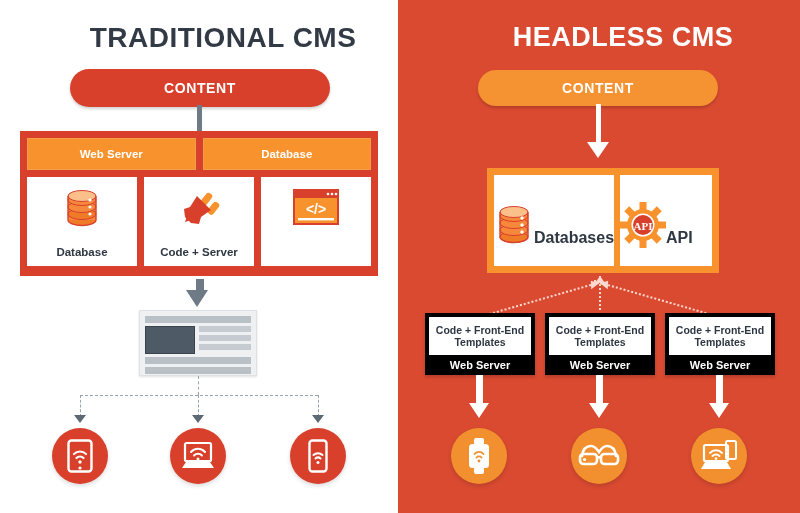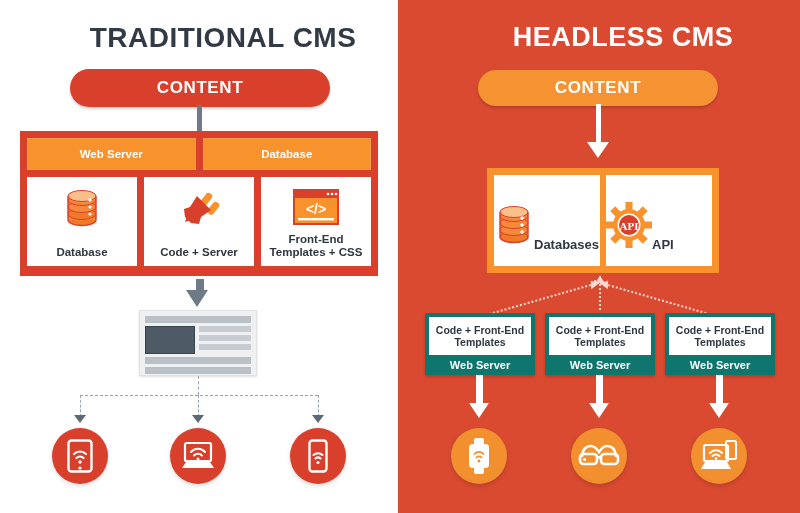--- a/index.html
+++ b/index.html
@@ -20,21 +20,21 @@
     position:absolute;width:100%;text-align:center;
     font-weight:bold;letter-spacing:.5px;
   }
   #title-left{top:22px;font-size:28px;color:#323a45;}
   #title-right{top:22px;font-size:27px;color:#ffffff;}
 
   
   .pill{
     position:absolute;border-radius:24px;
     display:flex;align-items:center;justify-content:center;
-    color:#fff;font-weight:bold;font-size:17px;letter-spacing:.6px;
+    color:#fff;font-weight:bold;font-size:14px;letter-spacing:.6px;
     box-shadow:0 2px 3px rgba(0,0,0,.18);
   }
   #pill-left{left:70px;top:69px;width:260px;height:38px;background:#d9402c;}
   #pill-right{left:80px;top:70px;width:240px;height:36px;background:#f59231;}
 
   
   .vline{position:absolute;}
   #line-left-content{left:197px;top:105px;width:5px;height:26px;background:#6e7a85;}
   #line-right-content{left:198px;top:104px;width:5px;height:44px;background:#ffffff;}
   .arrow-down{
@@ -101,35 +101,35 @@
   
   #api-box{
     position:absolute;left:487px;top:168px;width:232px;height:105px;
     background:#f7922d;box-sizing:border-box;padding:7px;display:flex;gap:6px;
   }
   .api-card{
     flex:1;background:#fff;display:flex;flex-direction:row;
     align-items:center;justify-content:flex-start;padding-top:9px;box-sizing:border-box;
   }
   .api-label{
-    color:#2e3742;font-weight:bold;font-size:13px;margin-top:auto;margin-bottom:14px;
+    color:#2e3742;font-weight:bold;font-size:16px;margin-top:auto;margin-bottom:19px;
   }
 
   
   .dot-line{position:absolute;border-top:2px dotted #ffd9cf;transform-origin:0 0;}
   .dot-vert{position:absolute;border-left:2px dotted #ffd9cf;}
   .tri-white{
     position:absolute;width:0;height:0;
     border-left:5px solid transparent;border-right:5px solid transparent;
     border-bottom:7px solid #ffd9cf;
   }
 
   
   .srv{
-    position:absolute;top:313px;width:110px;height:62px;background:#0f766e;
+    position:absolute;top:313px;width:110px;height:62px;background:#000000;
     box-sizing:border-box;padding:4px 4px 0 4px;
     box-shadow:0 2px 3px rgba(0,0,0,.18);
   }
   .srv-top{
     background:#fff;height:38px;
     display:flex;align-items:center;justify-content:center;text-align:center;
     color:#2e3742;font-weight:bold;font-size:10.5px;line-height:12px;padding:0 3px;
     box-sizing:border-box;
   }
   .srv-foot{
@@ -198,21 +198,20 @@
             <svg width="48" height="40" viewBox="0 0 48 40">
               <rect x="2" y="2" width="44" height="34" fill="#f7922d" stroke="#d9402c" stroke-width="2"></rect>
               <rect x="2" y="2" width="44" height="8" fill="#d9402c"></rect>
               <circle cx="36" cy="6" r="1.3" fill="#fff"></circle>
               <circle cx="40" cy="6" r="1.3" fill="#fff"></circle>
               <circle cx="44" cy="6" r="1.3" fill="#fff"></circle>
               <text x="24" y="26" font-family="Liberation Sans, sans-serif" font-size="14" font-weight="bold" fill="#ffffff" text-anchor="middle">&lt;/&gt;</text>
               <rect x="6" y="30" width="36" height="2.4" fill="#ffffff"></rect>
             </svg>
           </div>
-          <div class="card-label">Front-End Templates + CSS</div>
         </div>
 
       </div>
     </div>
 
     <div class="vline" id="mock-arrow-line"></div>
     <div class="arrow-down" id="mock-arrow"></div>
 
     <div id="webpage">
       <div class="wp-bar"></div>

